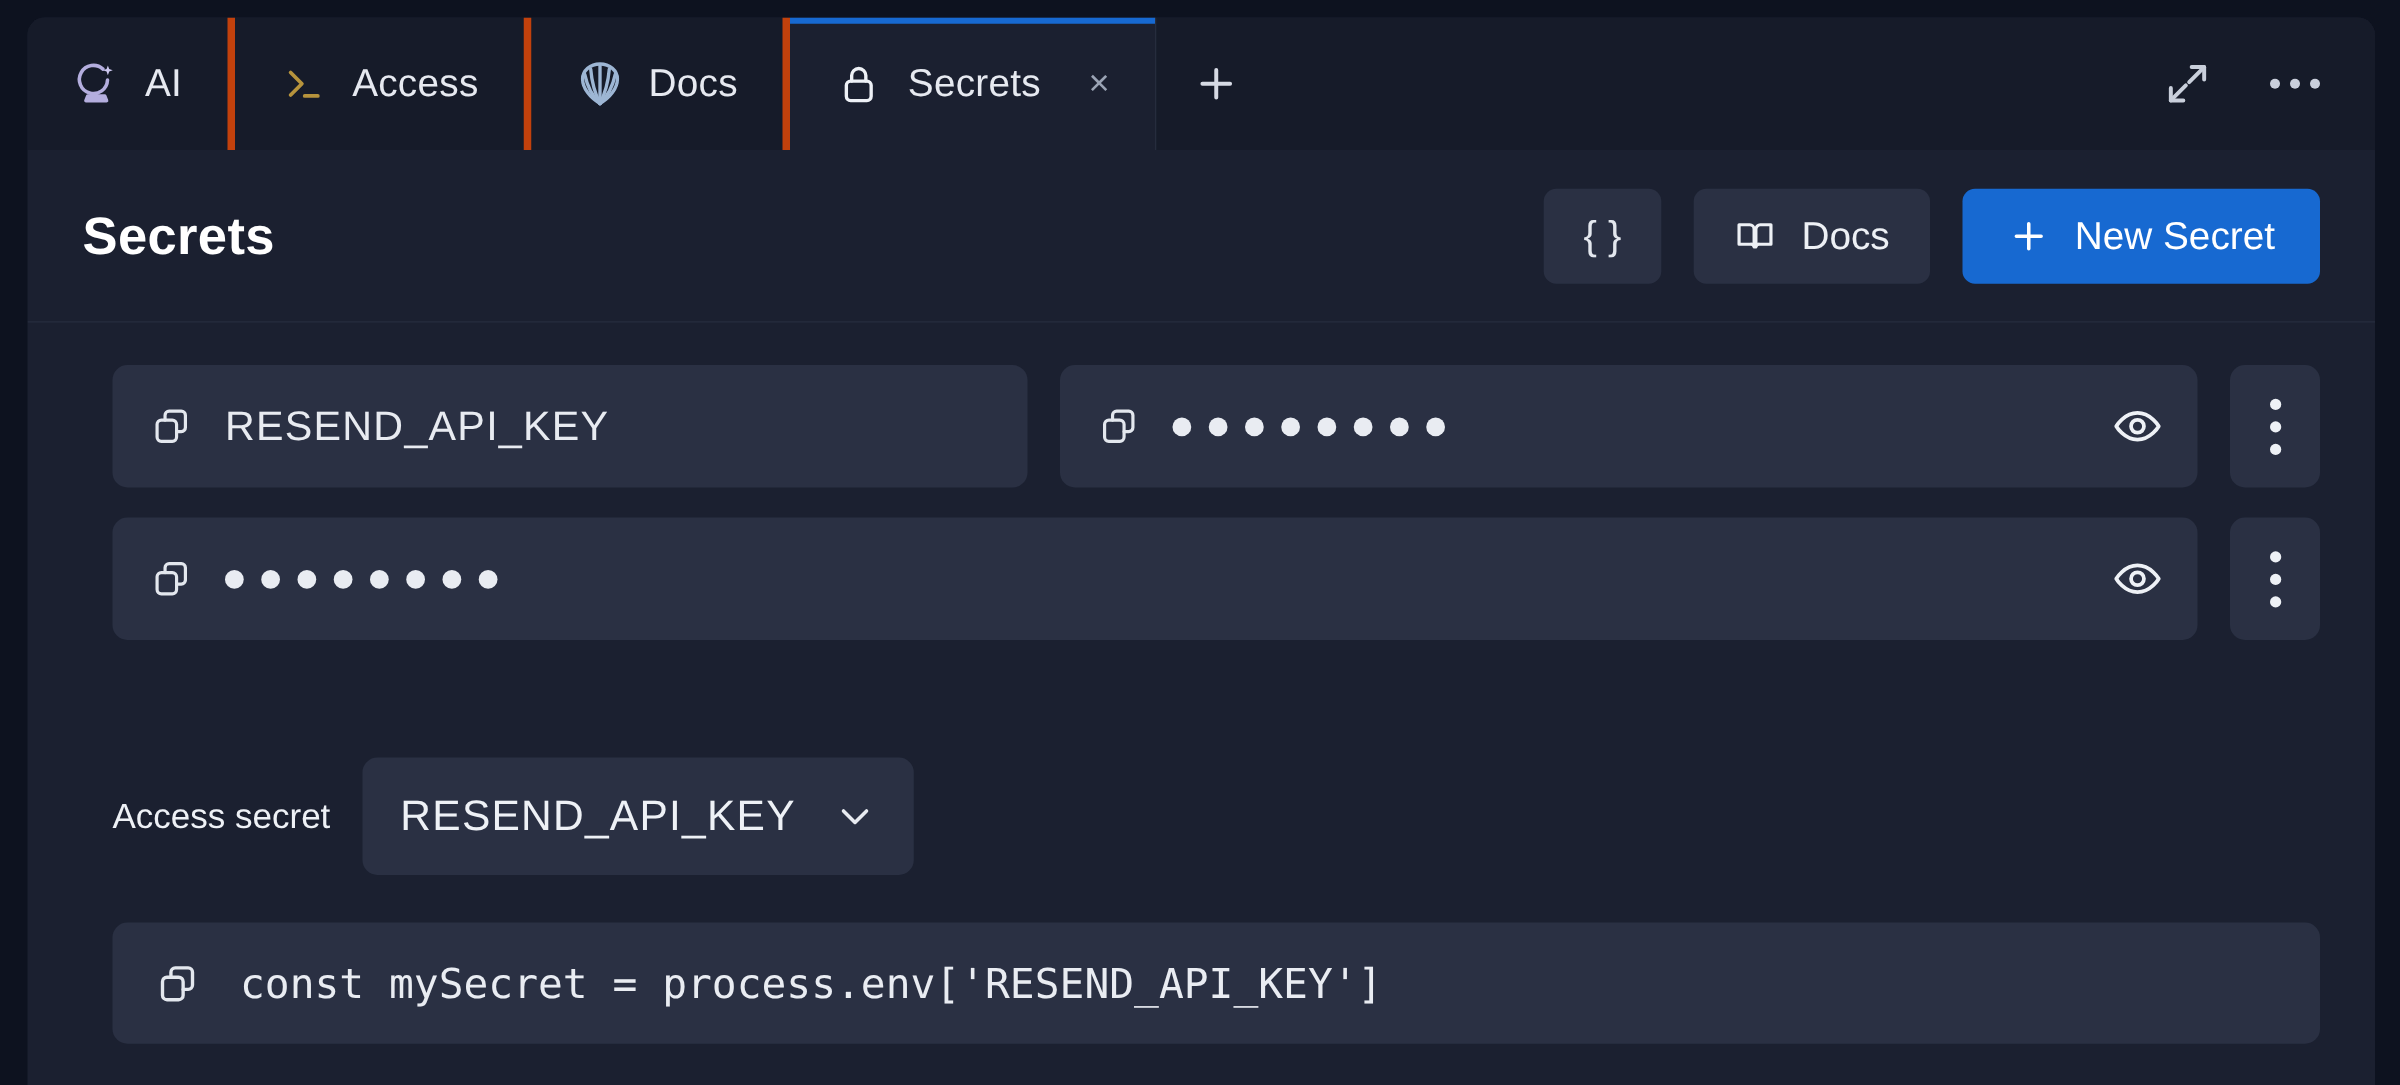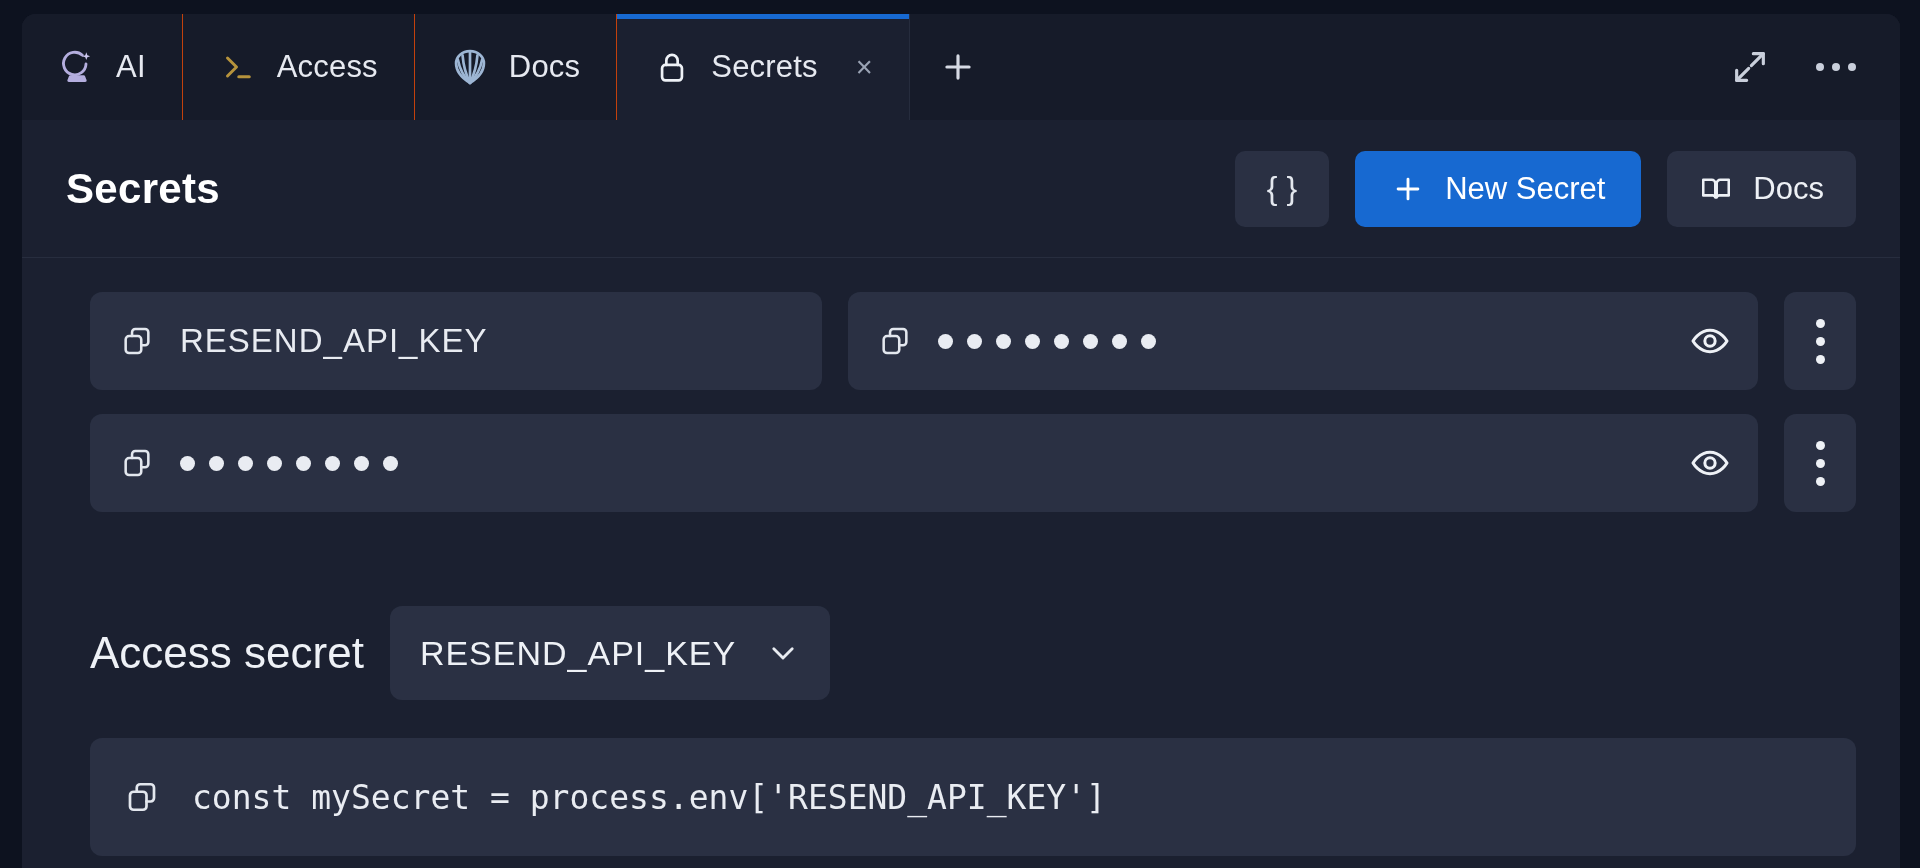--- a/index.html
+++ b/index.html
@@ -34,21 +34,21 @@
     align-items: stretch;
     background: #161b29;
     position: relative;
   }
   .tab {
     display: flex;
     align-items: center;
     gap: 20px;
     padding: 0 36px;
     position: relative;
-    border-right: 1px solid #c2410c;
+    border-right: 6px solid #c2410c;
     color: #c3c9d6;
     font-size: 31px;
     letter-spacing: .2px;
     cursor: pointer;
   }
   .tab .tab-label { color: #e6e9f0; }
   .tab.active {
     background: #1b2030;
     border-right: 1px solid #262c3d;
   }
@@ -186,21 +186,21 @@
   .icon-btn { cursor: pointer; display: flex; align-items: center; }
 
   
   #access-row {
     display: flex;
     align-items: center;
     gap: 26px;
     margin-top: 94px;
   }
   #access-label {
-    font-size: 44px;
+    font-size: 28px;
     color: #eef1f6;
   }
   #secret-select {
     height: 94px;
     background: #2a3043;
     border-radius: 12px;
     display: flex;
     align-items: center;
     gap: 30px;
     padding: 0 30px;
@@ -208,21 +208,21 @@
   }
   #secret-select .sel-txt {
     font-size: 34px;
     color: #eef1f6;
     letter-spacing: 1px;
   }
 
   
   #code-box {
     margin-top: 38px;
-    height: 118px;
+    height: 97px;
     background: #2a3043;
     border-radius: 12px;
     display: flex;
     align-items: center;
     gap: 32px;
     padding: 0 34px;
     cursor: pointer;
   }
   #code-text {
     font-family: "DejaVu Sans Mono", "Liberation Mono", monospace;
@@ -315,37 +315,37 @@
 
   <div id="header">
     <div id="page-title">Secrets</div>
 
     <div id="header-actions">
 
       <div class="hbtn">
         <span class="brace">{&nbsp;}</span>
       </div>
 
-      <div class="hbtn primary">
-        <span>
-          <svg width="34" height="34" viewBox="0 0 24 24" fill="none" stroke="#ffffff" stroke-width="2" stroke-linecap="round">
-            <path d="M12 5v14M5 12h14"></path>
-          </svg>
-        </span>
-        <span>New Secret</span>
-      </div>
-
       <div class="hbtn">
         <span>
           <svg width="34" height="34" viewBox="0 0 24 24" fill="none" stroke="#edf0f5" stroke-width="1.8" stroke-linecap="round" stroke-linejoin="round">
             <path d="M3 5.5h6a2.5 2.5 0 0 1 2.5 2.5v10A2 2 0 0 0 9.5 16.5H3z"></path>
             <path d="M21 5.5h-6A2.5 2.5 0 0 0 12.5 8v10a2 2 0 0 1 2-1.5H21z"></path>
           </svg>
         </span>
         <span>Docs</span>
+      </div>
+
+      <div class="hbtn primary">
+        <span>
+          <svg width="34" height="34" viewBox="0 0 24 24" fill="none" stroke="#ffffff" stroke-width="2" stroke-linecap="round">
+            <path d="M12 5v14M5 12h14"></path>
+          </svg>
+        </span>
+        <span>New Secret</span>
       </div>
     </div>
   </div>
 
   <div id="body">
 
     <div class="secret-row">
       <div class="name-field">
         <span>
           <svg width="34" height="34" viewBox="0 0 24 24" fill="none" stroke="#e3e7ee" stroke-width="1.8" stroke-linecap="round" stroke-linejoin="round">

